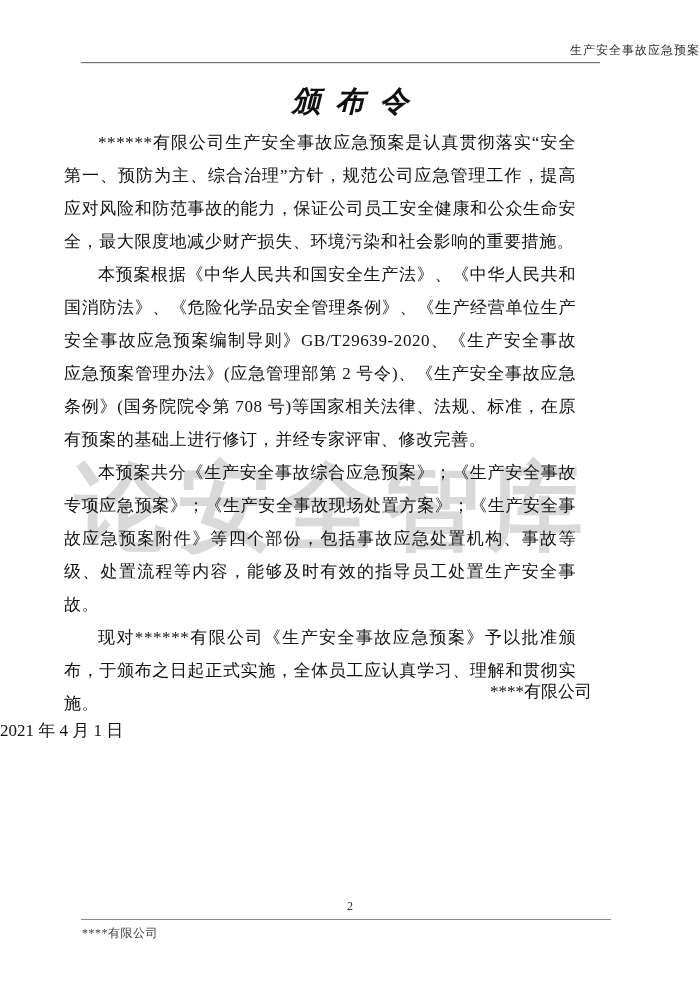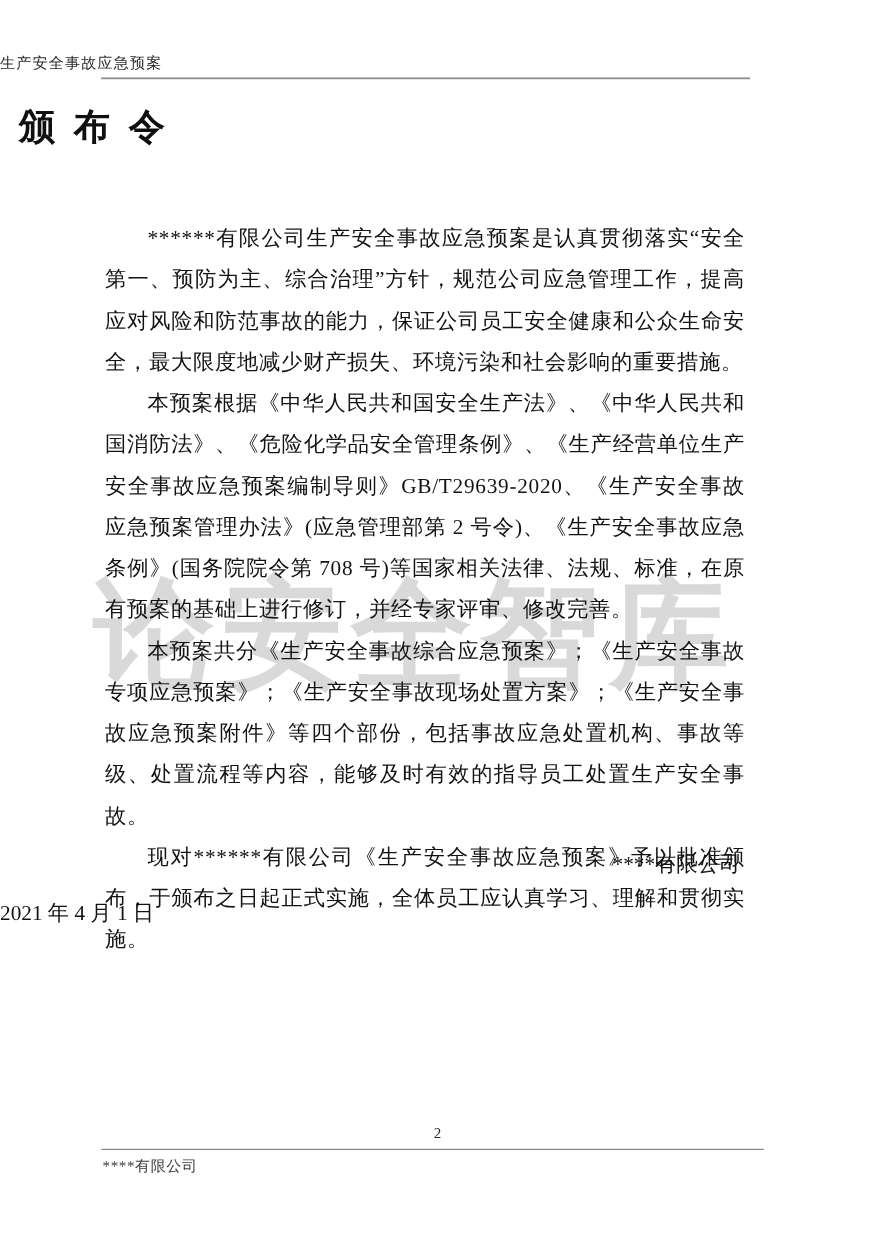--- a/index.html
+++ b/index.html
@@ -26,58 +26,58 @@
     letter-spacing: 7px;
     color: #d9d9d9;
     white-space: nowrap;
     z-index: 0;
     user-select: none;
   }
   
   .header-text {
     position: absolute;
     top: 42px; left: 0; width: 100%;
-    text-align: left;
+    text-align: right;
     font-size: 12px;
     letter-spacing: 1px;
     color: #2b2b2b;
     z-index: 1;
   }
   .header-rule {
     position: absolute;
     top: 62px; left: 81px;
     width: 519px; height: 2px;
     background: #767676;
     border-bottom: 1px solid #e2e2e2;
     z-index: 1;
   }
   
   .doc-title {
     position: absolute;
     top: 82px; left: 0; width: 100%;
-    text-align: left;
+    text-align: center;
     font-size: 29px;
     font-weight: 700;
     letter-spacing: 15px;
     text-indent: 15px;
     color: #101010;
     z-index: 1;
+    font-style: italic;
   }
   
   .body-text {
     position: absolute;
-    top: 126px; left: 84px;
+    top: 126px; left: 64px;
     width: 512px;
     font-size: 17px;
     line-height: 33px;
     letter-spacing: 0.6px;
     text-align: justify;
     color: #121212;
     z-index: 1;
-    margin-top: 48px;
   }
   .body-text p {
     text-indent: 2em;
     margin: 0;
   }
   
   .signature {
     position: absolute;
     top: 672px; left: 0;
     width: 700px;

